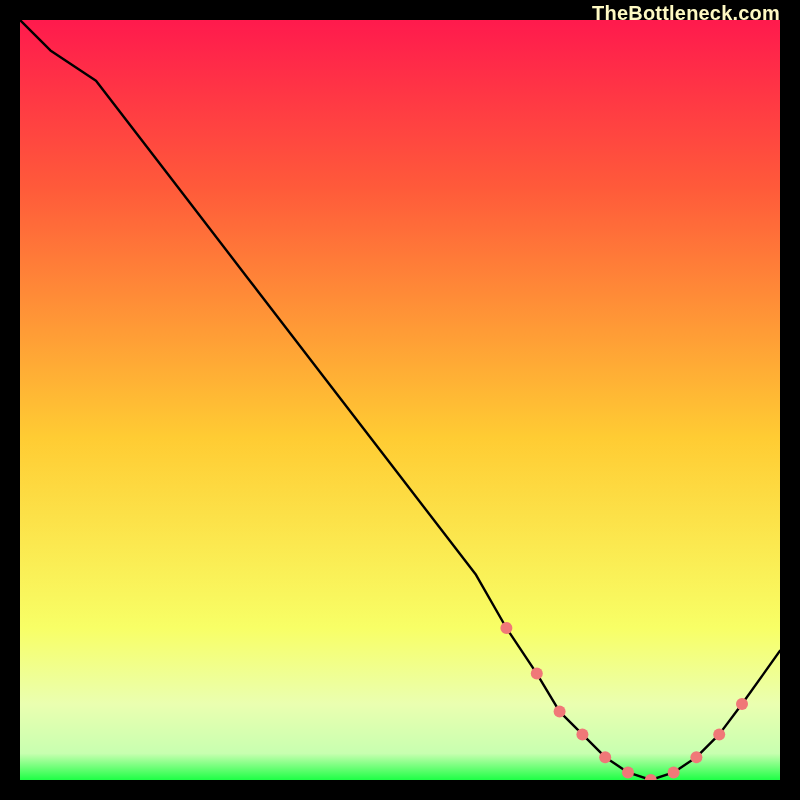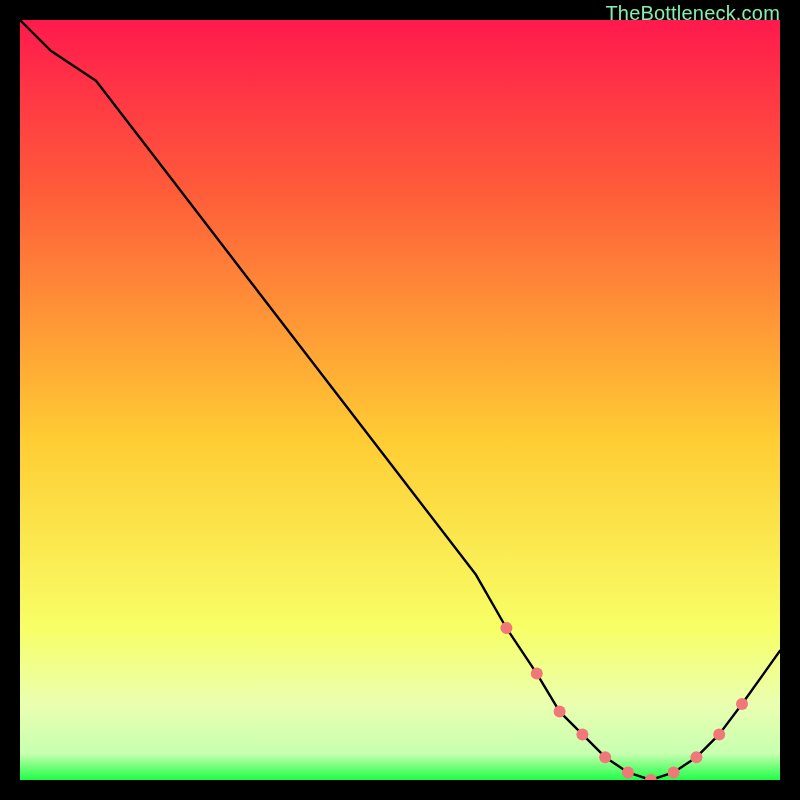--- a/index.html
+++ b/index.html
@@ -23,23 +23,23 @@
     position: absolute;
     left: 20px;
     top: 20px;
     width: 760px;
     height: 760px;
   }
   .watermark {
     position: absolute;
     top: 2px;
     right: 20px;
-    color: #86efac;
+    color: #fef9c3;
     font-size: 20px;
-    font-weight: 400;
+    font-weight: 700;
     letter-spacing: 0.2px;
     user-select: none;
   }
 </style>
 </head>
 <body>
 
 <div class="frame">
   <div class="watermark">TheBottleneck.com</div>
 

